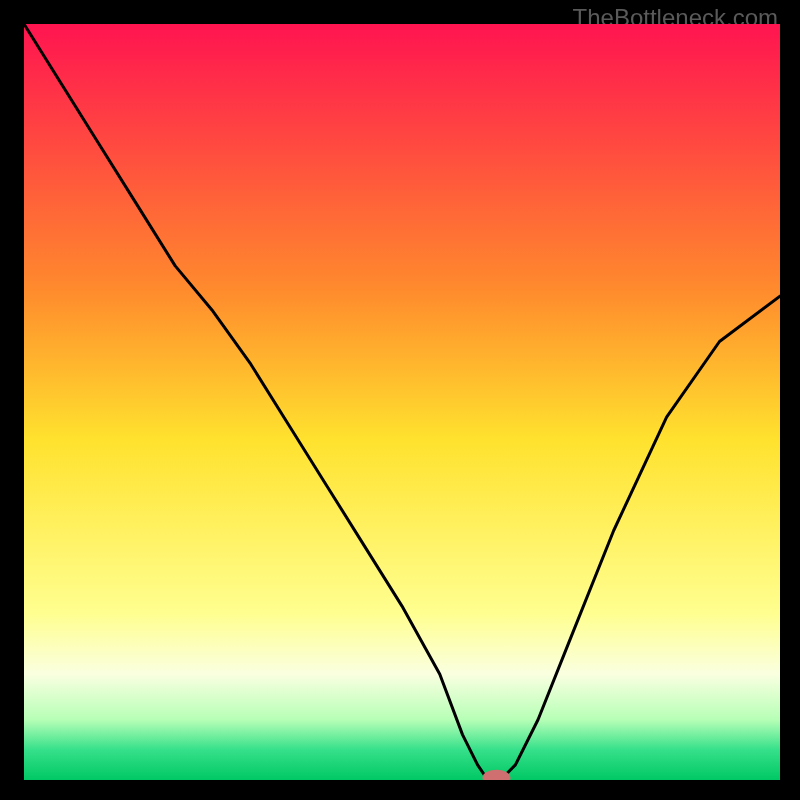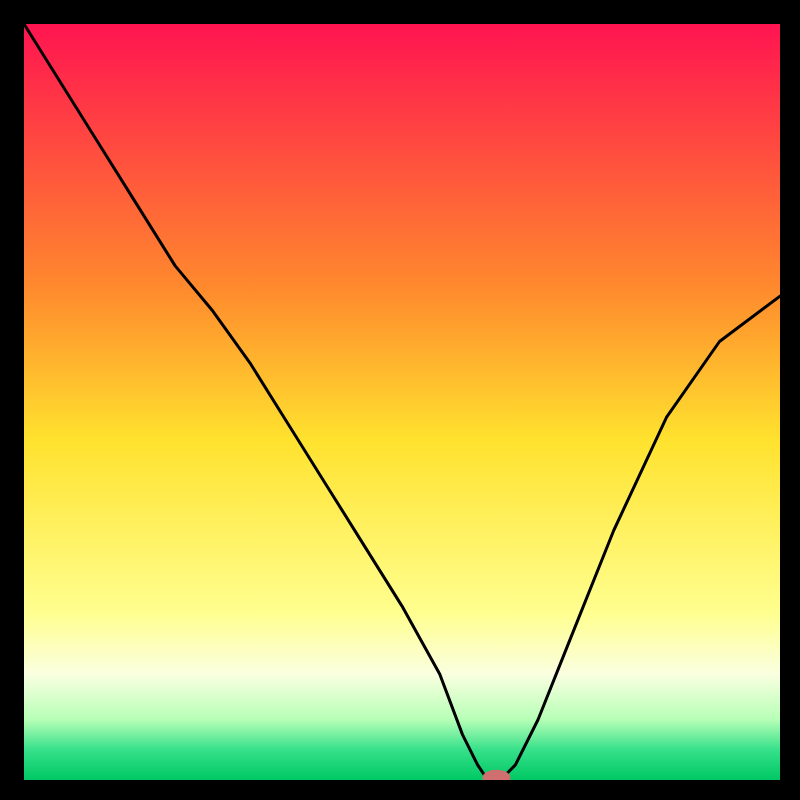--- a/index.html
+++ b/index.html
@@ -36,20 +36,21 @@
   }
   svg {
     display: block;
   }
 </style>
 </head>
 <body>
 
 <div class="chart-container">
 
+  <div class="watermark">TheBottleneck.com</div>
 
   <div class="plot-area">
     <svg id="chart-svg" width="756" height="756" viewBox="0 0 756 756" preserveAspectRatio="none">
       <defs>
         <linearGradient id="bg-grad" x1="0" y1="0" x2="0" y2="1">
             <stop offset="0%" stop-color="#ff1450"></stop>
             <stop offset="35%" stop-color="#ff8a2d"></stop>
             <stop offset="55%" stop-color="#ffe22e"></stop>
             <stop offset="78%" stop-color="#ffff90"></stop>
             <stop offset="86%" stop-color="#faffe0"></stop>

